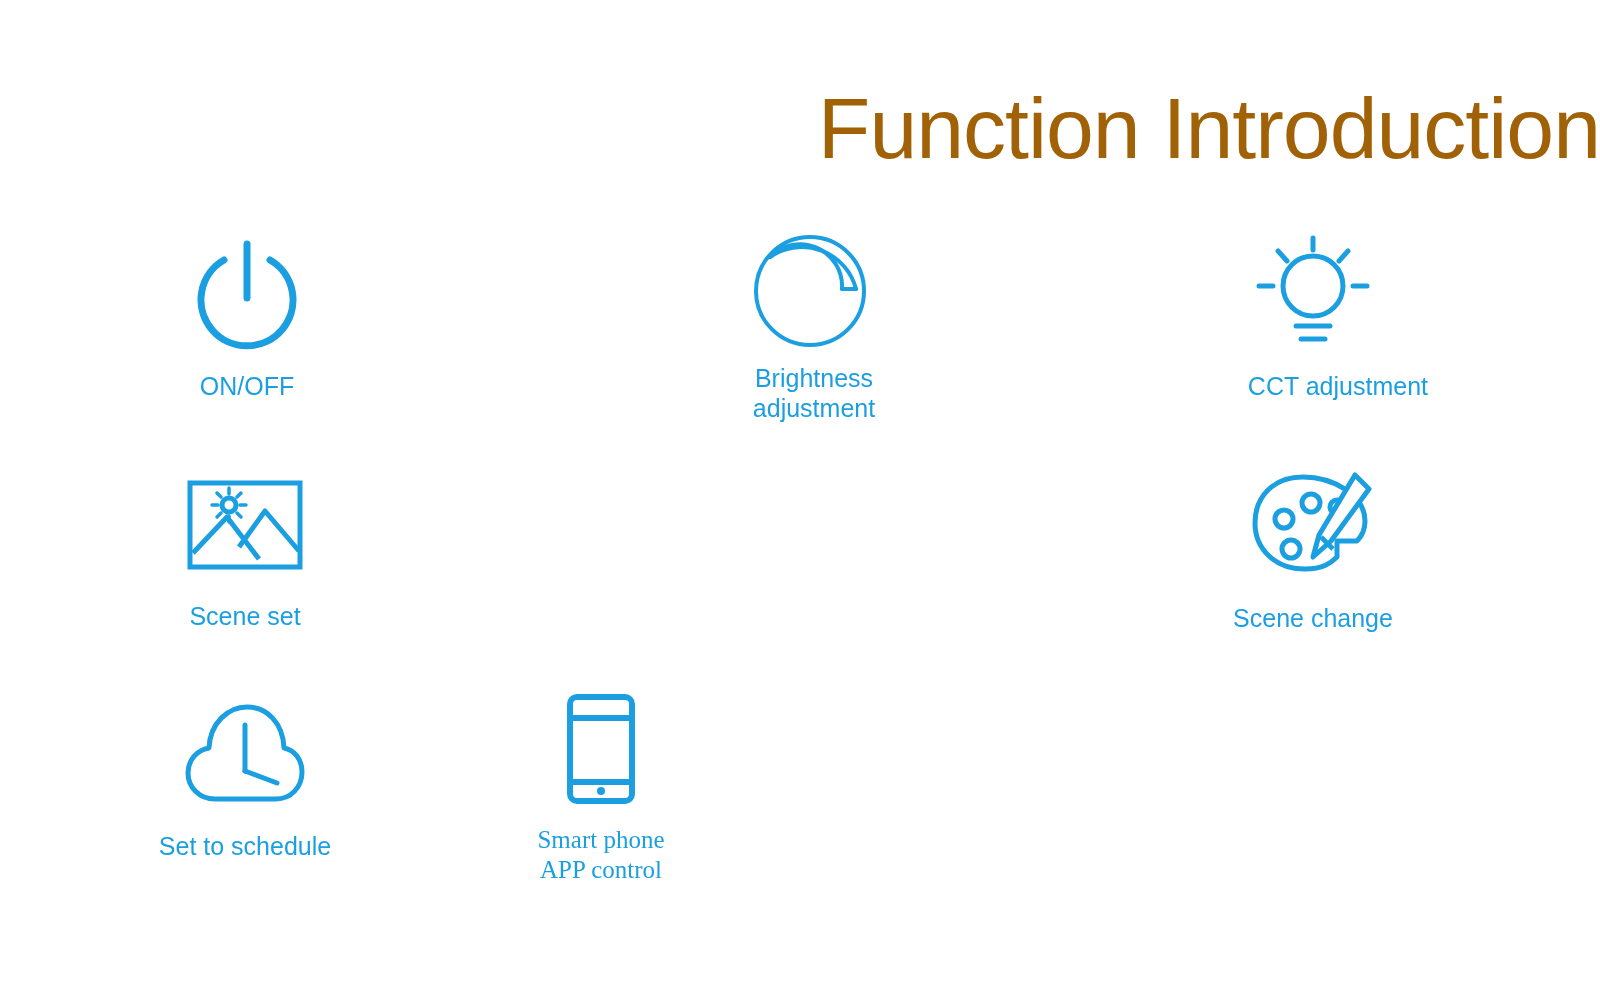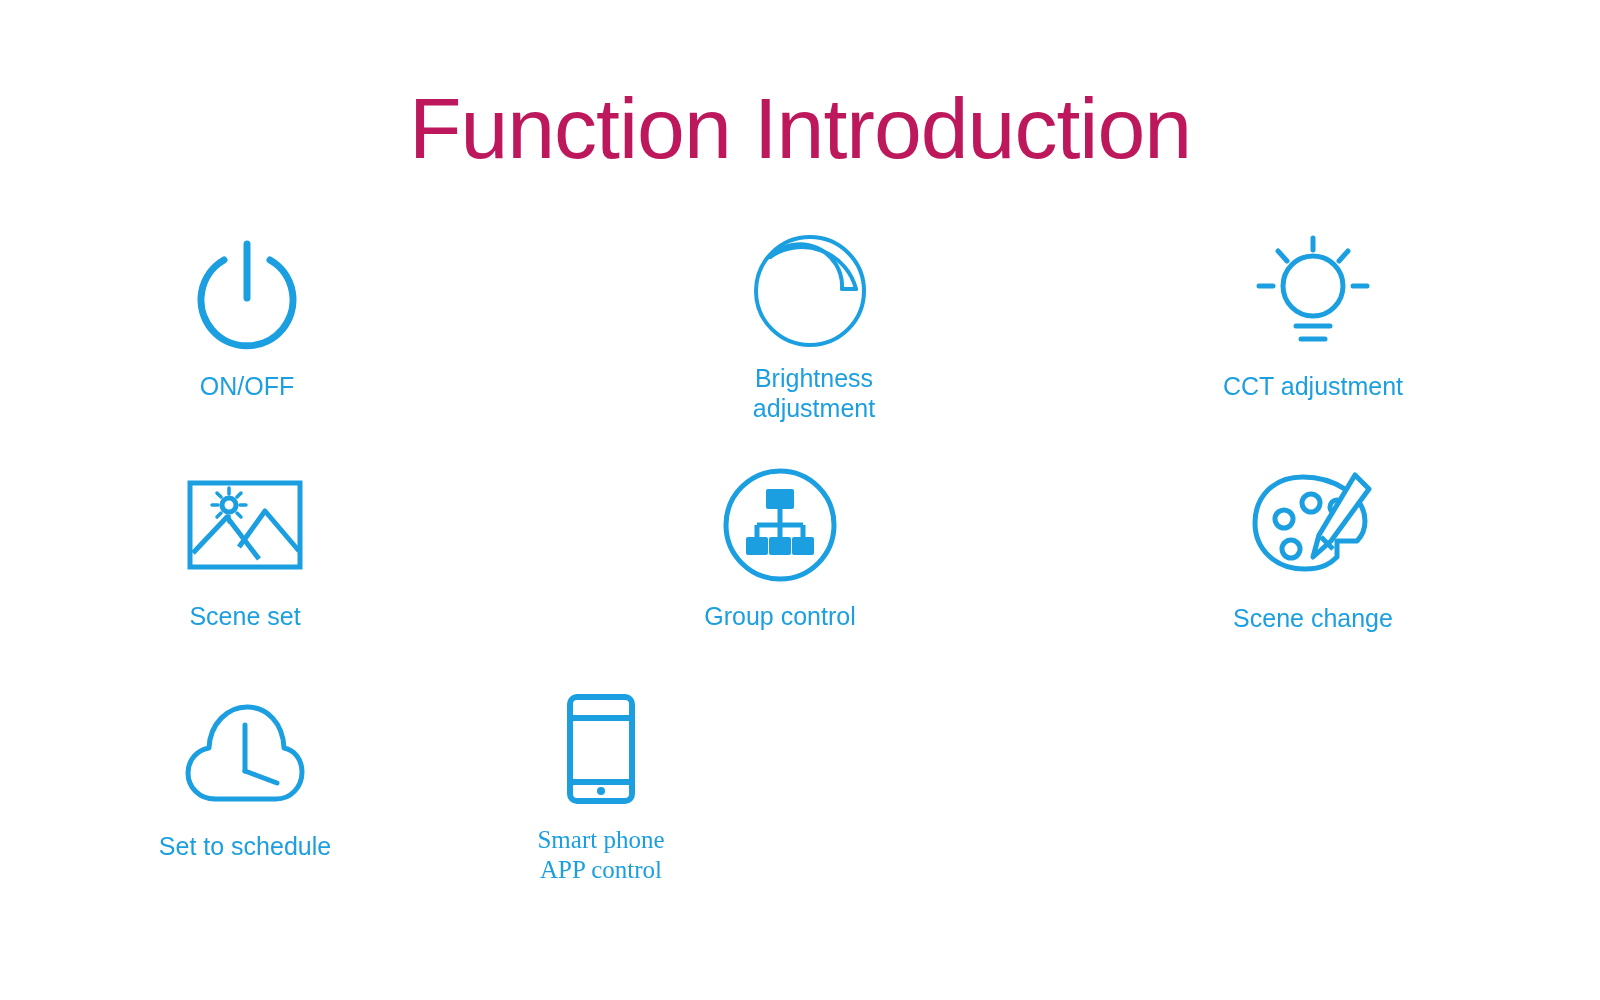--- a/index.html
+++ b/index.html
@@ -20,25 +20,25 @@
     width: 1600px;
     height: 1000px;
     background: #ffffff;
   }
 
   .page-title {
     position: absolute;
     top: 78px;
     left: 0;
     width: 1600px;
-    text-align: center;
+    text-align: right;
     font-size: 86px;
     line-height: 100px;
     font-weight: 400;
-    color: #be185d;
+    color: #a16207;
     letter-spacing: -1px;
     white-space: nowrap;
   }
 
   .grid {
     position: absolute;
     top: 235px;
     left: 0;
     width: 1600px;
   }
@@ -69,21 +69,21 @@
     color: #1b9fe0;
     font-weight: 400;
     white-space: pre-line;
   }
 
   svg { display: block; overflow: visible; }
 
   
   .c-onoff      { left: 132px;  top: 0; }
   .c-bright     { left: 699px;  top: -8px; }
-  .c-cct        { left: 1198px; top: 0; }
+  .c-cct        { left: 1198px; top: 0; text-align: right; }
   
   .c-scene      { left: 130px;  top: 0; }
   .c-group      { left: 665px;  top: 0; }
   .c-color      { left: 1198px; top: 2px; }
   
   .c-schedule   { left: 130px;  top: 0; }
   .c-app        { left: 486px;  top: -6px; font-family: Liberation Serif, serif; }
   .c-remote     { left: 842px;  top: -6px; }
   .c-voice      { left: 1198px; top: -6px; }
 </style>
@@ -156,38 +156,20 @@
               <line x1="30" y1="18" x2="34" y2="22"></line>
               <line x1="50" y1="38" x2="54" y2="42"></line>
               <line x1="54" y1="18" x2="50" y2="22"></line>
               <line x1="34" y1="38" x2="30" y2="42"></line>
             </g>
           </svg>
         </div>
         <div class="cell-label">Scene set</div>
       </div>
 
-      <div class="cell c-group">
-        <div class="icon-box">
-          <svg width="116" height="116" viewBox="0 0 116 116">
-            <circle cx="58" cy="58" r="54" fill="none" stroke="#1b9fe0" stroke-width="5"></circle>
-            <rect x="44" y="22" width="28" height="20" rx="2" fill="#1b9fe0"></rect>
-            <rect x="24" y="70" width="22" height="18" rx="2" fill="#1b9fe0"></rect>
-            <rect x="47" y="70" width="22" height="18" rx="2" fill="#1b9fe0"></rect>
-            <rect x="70" y="70" width="22" height="18" rx="2" fill="#1b9fe0"></rect>
-            <g stroke="#1b9fe0" stroke-width="5" fill="none">
-              <line x1="58" y1="42" x2="58" y2="70"></line>
-              <line x1="35" y1="58" x2="81" y2="58"></line>
-              <line x1="35" y1="58" x2="35" y2="70"></line>
-              <line x1="81" y1="58" x2="81" y2="70"></line>
-            </g>
-          </svg>
-        </div>
-        <div class="cell-label">Group control</div>
-      </div>
 
       <div class="cell c-color">
         <div class="icon-box">
           <svg width="124" height="112" viewBox="0 0 124 112">
             <path d="M52 6 C22 6 4 26 4 52 C4 78 24 98 54 98
                      C72 98 80 92 86 86 L86 70 L106 70
                      C112 64 114 58 114 50 C114 24 82 6 52 6 Z" fill="none" stroke="#1b9fe0" stroke-width="5" stroke-linejoin="round"></path>
             <circle cx="60" cy="32" r="9" fill="none" stroke="#1b9fe0" stroke-width="5"></circle>
             <circle cx="33" cy="48" r="9" fill="none" stroke="#1b9fe0" stroke-width="5"></circle>
             <circle cx="40" cy="78" r="9" fill="none" stroke="#1b9fe0" stroke-width="5"></circle>

